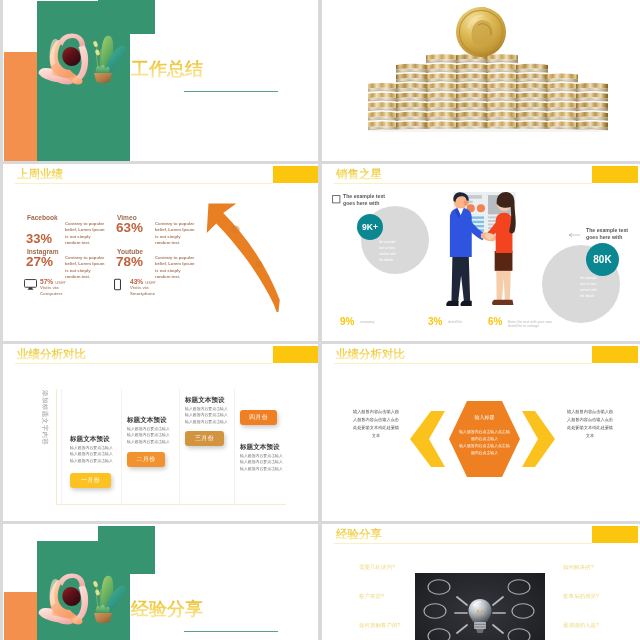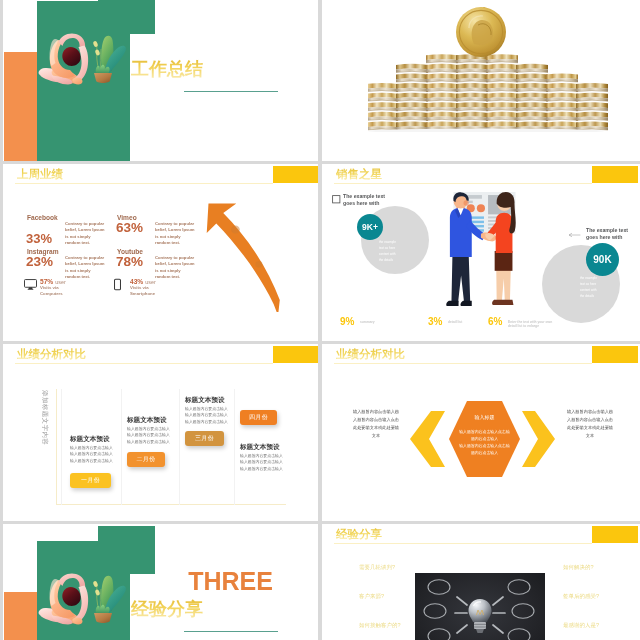--- a/index.html
+++ b/index.html
@@ -370,21 +370,21 @@
         <ellipse cx="62" cy="78" rx="4" ry="3.8" fill="#cf7c2d" opacity=".45"></ellipse>
         </svg>
 
       <div class="s3-name" style="left:24px;top:50px;font-size:6.6px;">Facebook</div>
       <div class="s3-pct" style="left:23px;top:68px;font-size:13px;line-height:14px;">33%</div>
       <div class="s3-desc" style="left:62px;top:57px;width:41px;font-size:4.2px;">Contrary to popular belief, Lorem Ipsum is not simply random text.</div>
       <div class="s3-name" style="left:114px;top:50px;font-size:6.6px;">Vimeo</div>
       <div class="s3-pct" style="left:113px;top:57px;font-size:13.5px;line-height:14px;">63%</div>
       <div class="s3-desc" style="left:152px;top:57px;width:41px;font-size:4.2px;">Contrary to popular belief, Lorem Ipsum is not simply random text.</div>
       <div class="s3-name" style="left:24px;top:84px;font-size:6.6px;">Instagram</div>
-      <div class="s3-pct" style="left:23px;top:91px;font-size:13.5px;line-height:14px;">23%</div>
+      <div class="s3-pct" style="left:23px;top:91px;font-size:13.5px;line-height:14px;">27%</div>
       <div class="s3-desc" style="left:62px;top:91px;width:41px;font-size:4.2px;">Contrary to popular belief, Lorem Ipsum is not simply random text.</div>
       <div class="s3-name" style="left:114px;top:84px;font-size:6.6px;">Youtube</div>
       <div class="s3-pct" style="left:113px;top:91px;font-size:13.5px;line-height:14px;">78%</div>
       <div class="s3-desc" style="left:152px;top:91px;width:41px;font-size:4.2px;">Contrary to popular belief, Lorem Ipsum is not simply random text.</div>
 
       <svg class="abs" viewBox="0 0 24 20" style="left:21px;top:114px;width:13px;height:13px;">
         <rect x="0.9" y="0.9" width="22.2" height="14.2" rx="1.6" fill="none" stroke="#3a3a3a" stroke-width="1.8"></rect>
         <rect x="3.4" y="3.4" width="17.2" height="9.2" fill="#fff"></rect>
         <path d="M9.4 15.1 L8.2 18.2 L15.8 18.2 L14.6 15.1 Z" fill="#3a3a3a"></path>
         <rect x="6.6" y="18" width="10.8" height="1.7" rx="0.8" fill="#3a3a3a"></rect>
@@ -460,21 +460,21 @@
           <circle cx="58" cy="12" r="6.8" fill="#f8cdab"></circle>
           <path d="M50.5 11.5 C50 3.5 54.5 0 59.5 0 C65 0 68.5 4.5 68 11.5 C68 20 70.5 30 68.3 38 C66.5 42.5 62 41 63 36.5 C65.2 30 64.8 20 64.3 14.8 C60.8 16 54.8 15.6 52.5 13.4 Z" fill="#3e251a"></path>
         </g>
       </svg>
       <svg class="abs" viewBox="0 0 20 8" style="left:247px;top:68px;width:12px;height:6px;">
         <path d="M0 4 L19 4 M0 4 L5 1 M0 4 L5 7" stroke="#9a9a9a" stroke-width="0.9" fill="none"></path>
         </svg>
       <div class="s4-note" style="left:264px;top:63px;font-size:5.2px;">The example text
 goes here with</div>
       <div class="s4-circle" style="left:220px;top:81px;width:78px;height:78px;"></div>
-      <div class="s4-badge" style="left:264px;top:79px;width:33px;height:33px;font-size:10px;">90K</div>
+      <div class="s4-badge" style="left:264px;top:79px;width:33px;height:33px;font-size:10px;">80K</div>
       <div class="s4-bullets" style="left:258px;top:112px;font-size:3.1px;">the example
 text as here
 content with
 the details</div>
 
       <div class="s4-pct" style="left:18px;top:152px;font-size:10px;">9%</div>
       <div class="s4-ptxt" style="left:38px;top:156px;font-size:3.3px;">summary</div>
       <div class="s4-pct" style="left:106px;top:152px;font-size:10px;">3%</div>
       <div class="s4-ptxt" style="left:126px;top:156px;font-size:3.3px;">detail list</div>
       <div class="s4-pct" style="left:166px;top:152px;font-size:10px;">6%</div>
@@ -614,21 +614,20 @@
         </defs>
         <path d="M27 78 C22 60 24 26 30 14 C35 4 45 6 47 16 C50 30 49 58 45 78 Z" fill="url(#cacA)"></path>
         <path d="M33 82 C30 70 40 48 55 34 C68 22 78 28 72 40 C64 56 50 70 41 82 Z" fill="url(#cacB)"></path>
         <path d="M20 80 C16 64 14 44 16 26" stroke="#8fb85e" stroke-width="1.6" fill="none"></path>
         <path d="M24 80 C22 66 22 48 24 34" stroke="#8fb85e" stroke-width="1.4" fill="none"></path>
         <ellipse cx="13" cy="24" rx="4" ry="6" fill="#e3e08f" transform="rotate(-22 13 24)"></ellipse>
         <ellipse cx="17" cy="41" rx="4" ry="6" fill="#e3e08f" transform="rotate(-22 17 41)"></ellipse>
         <path d="M14 84 C12 74 16 66 20 68 C22 69 22 76 22 84 Z M22 84 C20 73 25 64 29 66 C33 68 32 76 30 84 Z M30 84 C30 75 35 68 39 70 C43 72 41 79 38 84 Z" fill="url(#cacC)"></path>
         <path d="M10 82 L46 82 L42 97 C42 100 35 102 28 102 C21 102 14 100 14 97 Z" fill="url(#potG)"></path>
       </svg>
-      <div class="cov-en" style="left:128px;top:43px;width:199px;font-size:25px;line-height:28px;">THREE</div>
       <div class="cov-cn" style="left:128px;top:75px;width:199px;font-size:18px;line-height:20px;">经验分享</div>
       <div class="cov-rule" style="left:181px;top:107px;width:94px;"></div>
     </div>
 
     <div class="slide">
 
       <div class="hdr-box" style="left:270px;top:2px;width:46px;height:17px;"></div>
       <div class="hdr-line" style="left:12px;top:19px;width:258px;"></div>
       <div class="hdr-title" style="left:14px;top:4px;font-size:11.5px;line-height:13px;">经验分享</div>
       <svg class="abs" viewBox="0 0 130 92" style="left:93px;top:49px;width:130px;height:92px;">

